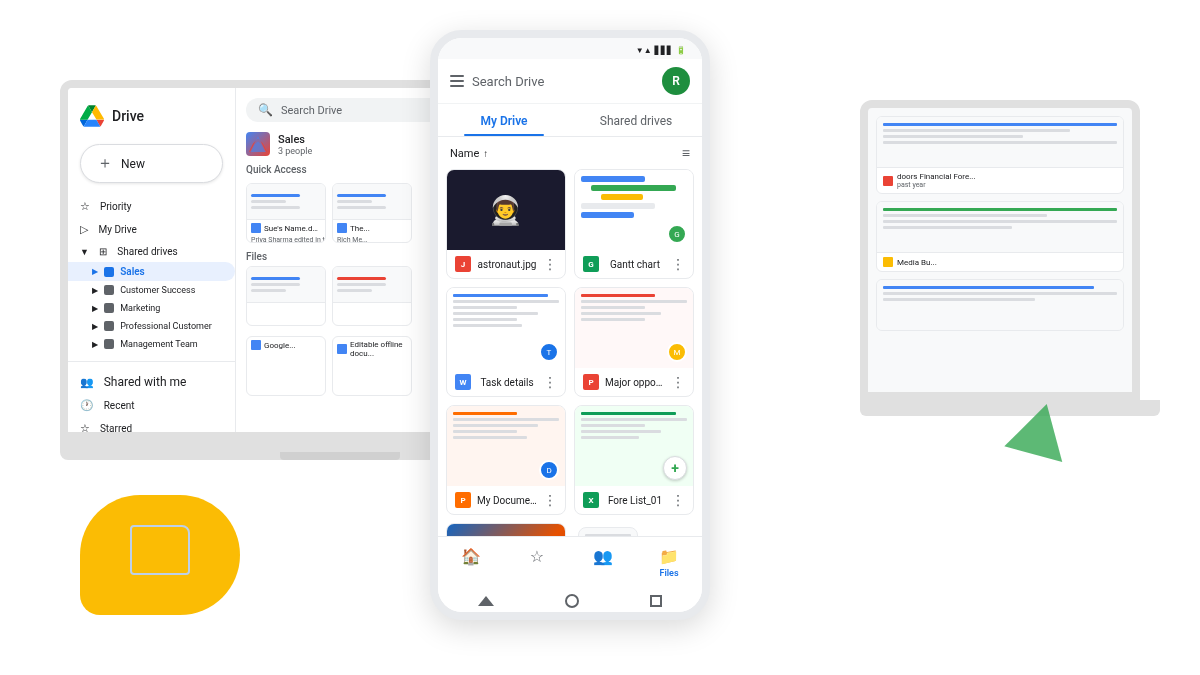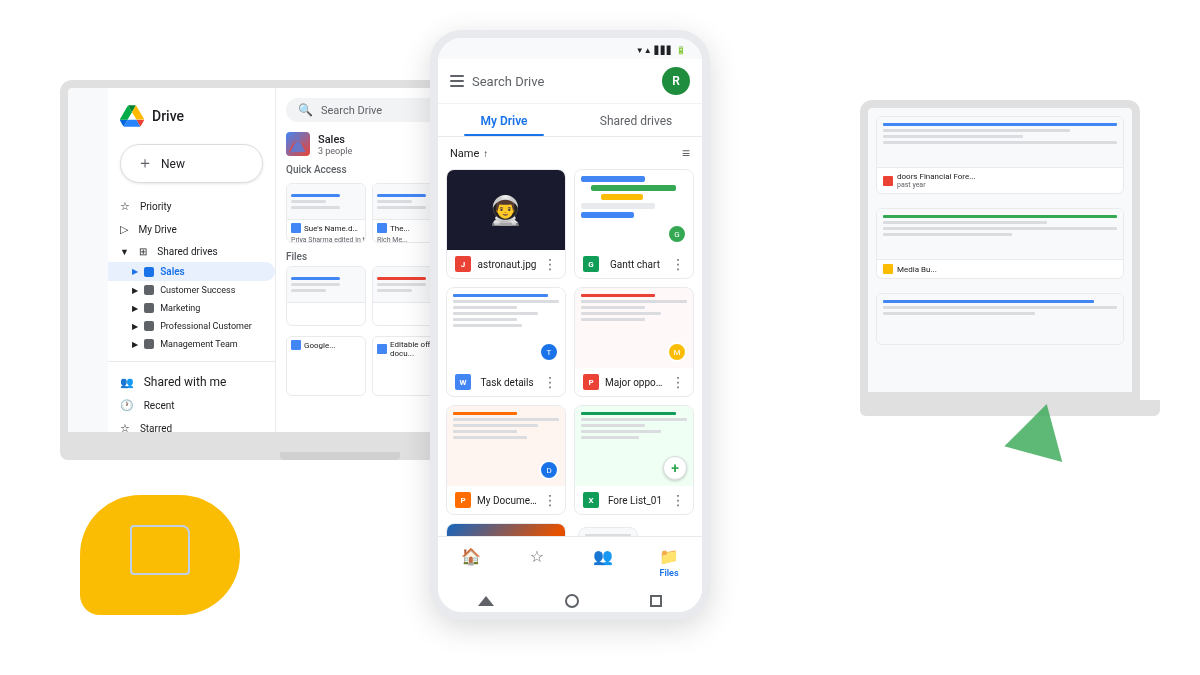--- a/index.html
+++ b/index.html
@@ -98,21 +98,20 @@
     .laptop-inner {
       display: flex;
       height: 100%;
     }
     .laptop-sidebar {
       width: 168px;
       background: #ffffff;
       border-right: 1px solid #e8eaed;
       padding: 12px 0;
       flex-shrink: 0;
-      margin-left: 40px;
     }
     .laptop-sidebar-header {
       display: flex;
       align-items: center;
       padding: 4px 12px 12px;
       gap: 8px;
     }
     .drive-logo {
       width: 24px;
       height: 24px;
@@ -588,21 +587,21 @@
       height: 16px;
       background: #e0e0e0;
       border-radius: 0 0 6px 6px;
     }
     .laptop2-inner {
       padding: 8px;
     }
     .laptop2-file-list {
       display: flex;
       flex-direction: column;
-      gap: 14px;
+      gap: 7px;
     }
     .laptop2-file-card {
       border: 1px solid #e8eaed;
       border-radius: 6px;
       overflow: hidden;
       background: white;
     }
     .laptop2-file-thumb {
       height: 50px;
       background: #f8f9fa;

